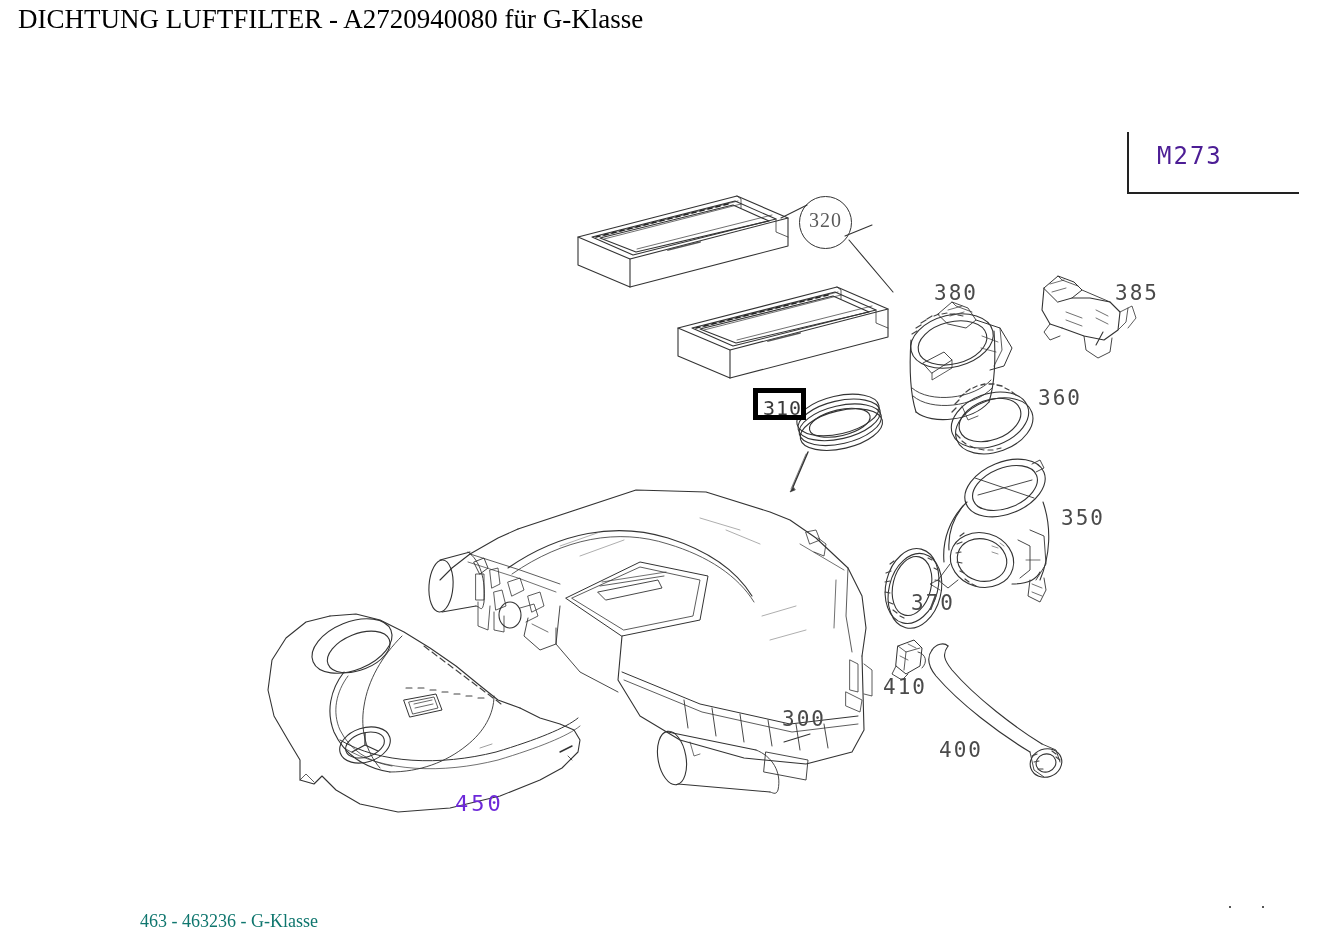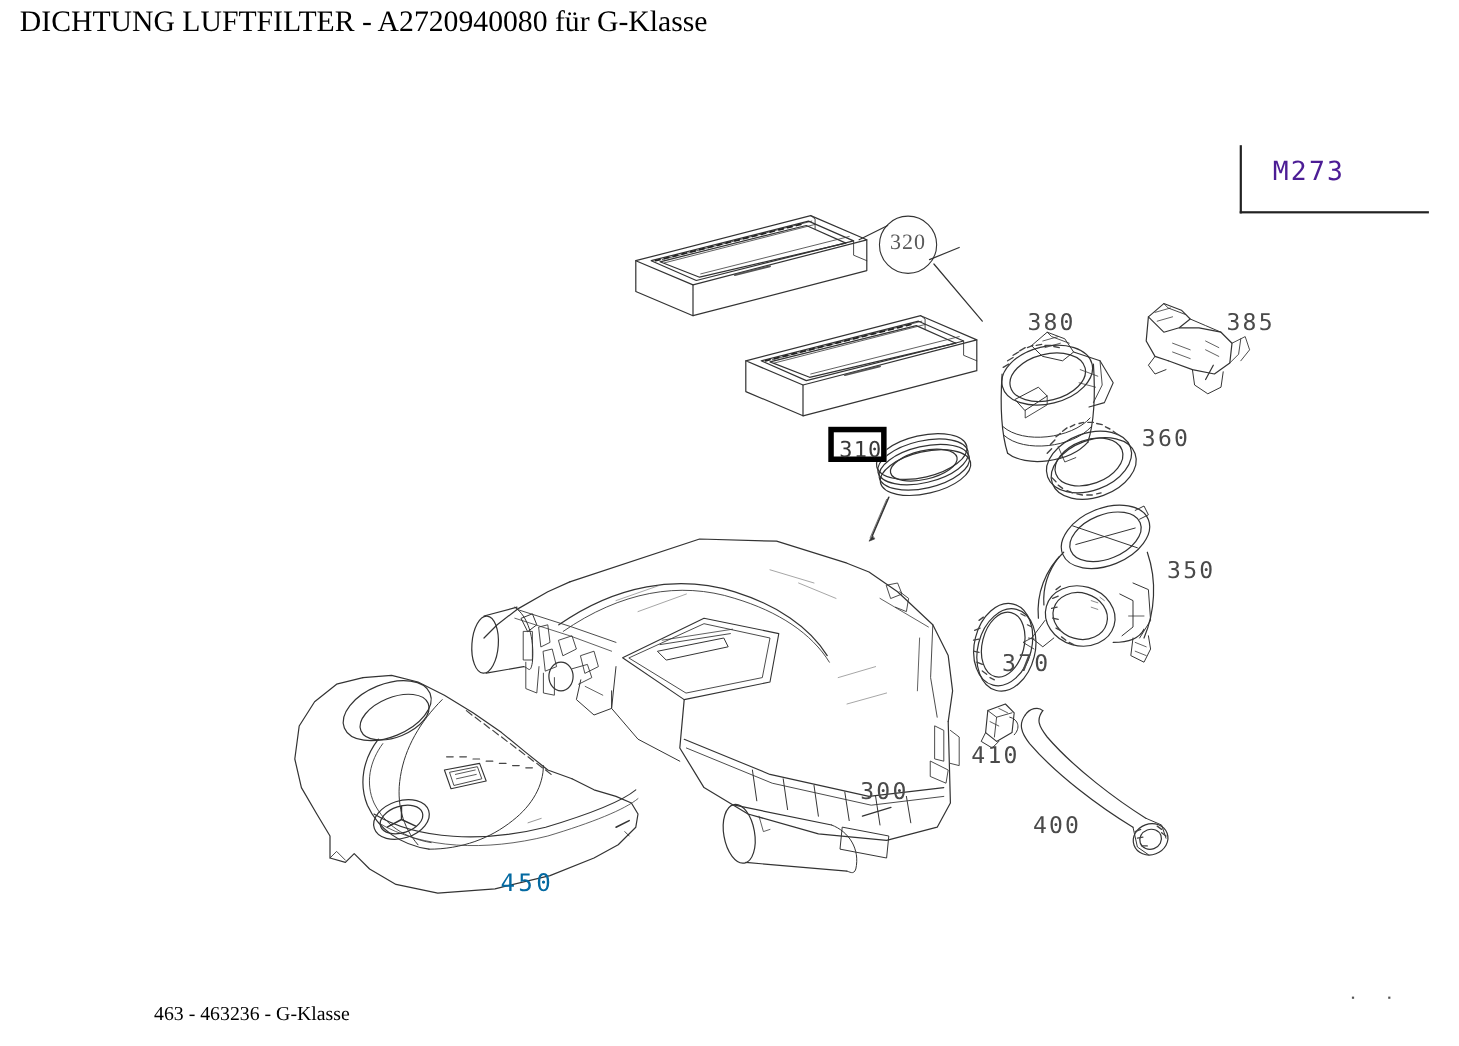--- a/index.html
+++ b/index.html
@@ -31,21 +31,21 @@
     color: #000000;
     white-space: nowrap;
     letter-spacing: 0px;
   }
   .footer {
     position: absolute;
     left: 140px;
     top: 911px;
     font-family: "Liberation Serif", serif;
     font-size: 18px;
-    color: #000000;
+    color: #0f766e;
     white-space: nowrap;
   }
   #diagram {
     position: absolute;
     left: 0;
     top: 40px;
     width: 1326px;
     height: 870px;
   }
   .callout {
@@ -53,21 +53,21 @@
     font-family: "DejaVu Sans Mono", monospace;
     font-size: 21px;
     letter-spacing: 2px;
     color: #4a4a4a;
     white-space: nowrap;
     -webkit-text-stroke: 0px;
   }
   .callout.engine {
     font-size: 22px;
     letter-spacing: 3px;
-    color: #0369a1;
+    color: #6d28d9;
   }
   .callout-highlight {
     position: absolute;
     box-sizing: border-box;
     border: 5px solid #000000;
     background: #ffffff;
     padding: 0;
   }
   .callout-highlight span {
     position: absolute;

